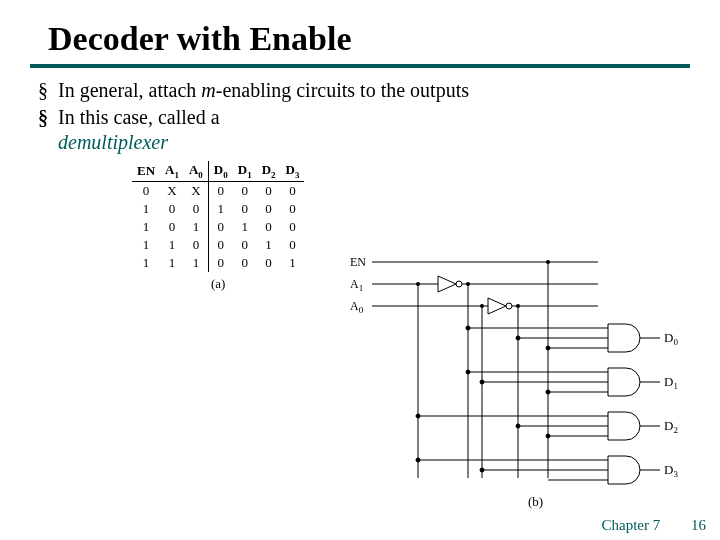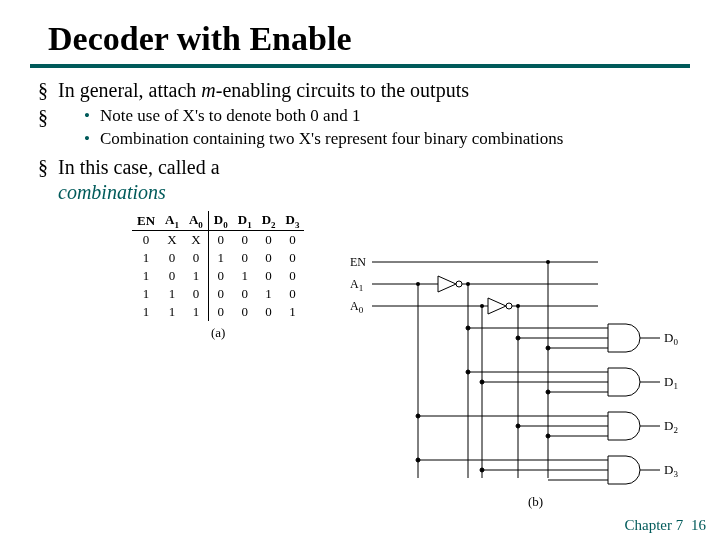--- a/index.html
+++ b/index.html
@@ -87,21 +87,21 @@
   }
   .footer {
     position: absolute;
     bottom: 6px;
     right: 14px;
     font-size: 15px;
     color: #005a5a;
     font-family: "Times New Roman", serif;
     white-space: nowrap;
   }
-  .pagenum { margin-left: 4px; }
+  .pagenum { margin-left: 27px; }
   .circuit {
     position: absolute;
     left: 348px;
     top: 248px;
     width: 340px;
     height: 270px;
   }
   .circuit svg { width: 100%; height: 100%; }
   .sig-label { font: 12px "Times New Roman"; }
   .out-label { font: 13px "Times New Roman"; }
@@ -113,28 +113,24 @@
 
 <div class="slide">
   <h1 class="title">Decoder with Enable</h1>
   <div class="rule"></div>
 
   <ul class="outer">
     <li>
       <span>In general, attach </span><span class="ital">m</span><span>-enabling circuits to the outputs</span>
     </li>
     <li>
-      <ul class="inner">
-        <li>Note use of X's to denote both 0 and 1</li>
-        <li>Combination containing two X's represent four binary combinations</li>
-      </ul>
     </li>
     <li>
       <span>In this case, called a </span><br>
-      <span class="demux-word">combinations</span>
+      <span class="demux-word">demultiplexer</span>
     </li>
   </ul>
 
   <div class="truth-wrap">
     <table class="truth">
       <thead>
         <tr>
           <th><span>EN</span></th>
           <th><span>A</span><sub>1</sub></th>
           <th><span>A</span><sub>0</sub></th>

